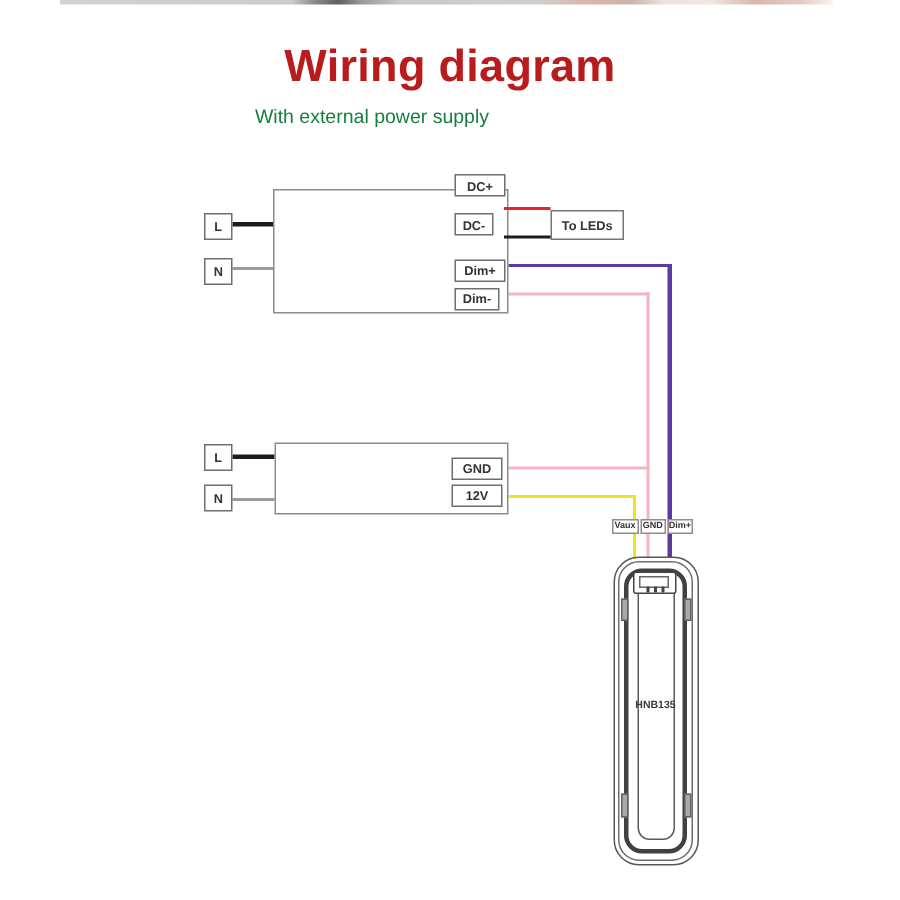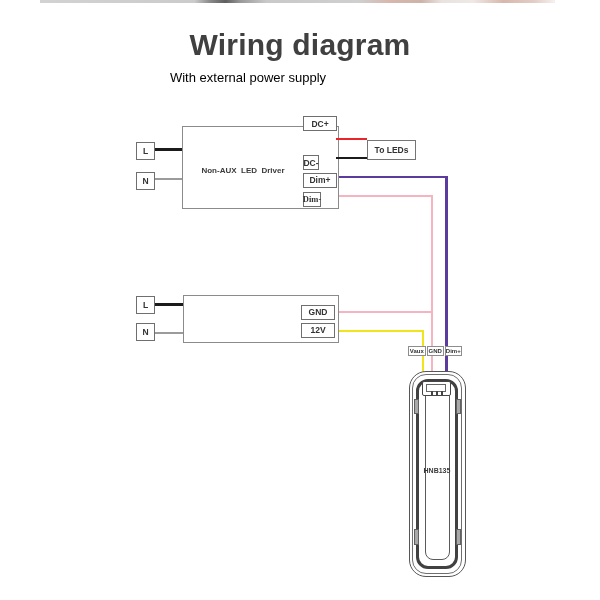--- a/index.html
+++ b/index.html
@@ -10,25 +10,25 @@
   
   .top-strip{
     position:absolute;left:40px;top:0;width:515px;height:3px;
     background:linear-gradient(90deg,
       #d2d2d2 0%, #cbcbcb 30%, #8a8a8a 33%, #5f5f5f 36%, #9a9a9a 39%,
       #c9c9c9 44%, #cfcfcf 62%, #d8b7ac 68%, #cdb3aa 74%, #e9e3e0 78%,
       #efe9e6 84%, #d8b7ac 90%, #e3cdc6 96%, #f6f1ef 100%);
   }
   .title{
     position:absolute;left:0;top:28px;width:600px;text-align:center;
-    font-size:30px;font-weight:600;color:#404040;letter-spacing:0.2px;
+    font-size:30px;font-weight:600;color:#b91c1c;letter-spacing:0.2px;
   }
   .subtitle{
     position:absolute;left:0;top:70px;width:496px;text-align:center;
-    font-size:13px;font-weight:400;color:#000000;
+    font-size:13px;font-weight:400;color:#15803d;
   }
   .box{
     position:absolute;background:#fff;border:1.5px solid #838383;box-sizing:border-box;
     display:flex;align-items:center;justify-content:center;
     font-weight:bold;color:#333;z-index:3;
   }
   .unit-label{
     position:absolute;z-index:4;display:flex;align-items:center;justify-content:center;
     font-weight:bold;color:#3a3a3a;font-size:8px;white-space:pre;
   }
@@ -66,26 +66,25 @@
   <div class="title">Wiring diagram</div>
   <div class="subtitle">With external power supply</div>
 
   <div class="box term" style="left:136px;top:142px;width:19px;height:18px;">L</div>
   <div class="box term" style="left:136px;top:172px;width:19px;height:18px;">N</div>
 
   <div class="wire" style="left: 153px; top: 148px; width: 31px; height: 3px; background-color: rgb(27, 27, 27);"></div>
   <div class="wire" style="left: 153px; top: 178px; width: 31px; height: 2px; background-color: rgb(155, 155, 155);"></div>
 
   <div class="box" style="left:182px;top:126px;width:157px;height:83px;border-color:#8b8b8b;"></div>
-  <div class="unit-label" style="left:183px;top:163px;width:120px;height:14px;">Non-AUX  LED  Driver</div>
 
   <div class="box term" style="left:303px;top:116px;width:34px;height:15px;">DC+</div>
-  <div class="box term" style="left:303px;top:155px;width:16px;height:15px;">DC-</div>
+  <div class="box term" style="left:303px;top:142px;width:26px;height:15px;">DC-</div>
   <div class="box term" style="left:303px;top:172.5px;width:34px;height:15.5px;">Dim+</div>
-  <div class="box term" style="left:303px;top:191.5px;width:18px;height:15.5px;font-family:Liberation Serif, serif;">Dim-</div>
+  <div class="box term" style="left:303px;top:191.5px;width:30px;height:15.5px;">Dim-</div>
 
   <div class="wire" style="left: 336px; top: 137.5px; width: 31px; height: 2.5px; z-index: 4; background-color: rgb(232, 37, 42);"></div>
   <div class="wire" style="left: 336px; top: 156.5px; width: 31px; height: 2.5px; z-index: 4; background-color: rgb(27, 27, 27);"></div>
   <div class="box io" style="left:367px;top:139.5px;width:49px;height:20px;border-color:#757575;font-size:8.5px;">To LEDs</div>
 
   <div class="wire" style="left: 336px; top: 175.5px; width: 111.5px; height: 2.5px; background-color: rgb(91, 60, 158);"></div>
   <div class="wire" style="left: 445px; top: 175.5px; width: 2.5px; height: 200px; background-color: rgb(91, 60, 158);"></div>
   <div class="wire" style="left: 336px; top: 194.5px; width: 96.5px; height: 2.5px; background-color: rgb(245, 180, 194);"></div>
   <div class="wire" style="left: 430.5px; top: 194.5px; width: 2.5px; height: 181px; background-color: rgb(245, 180, 194);"></div>
 

